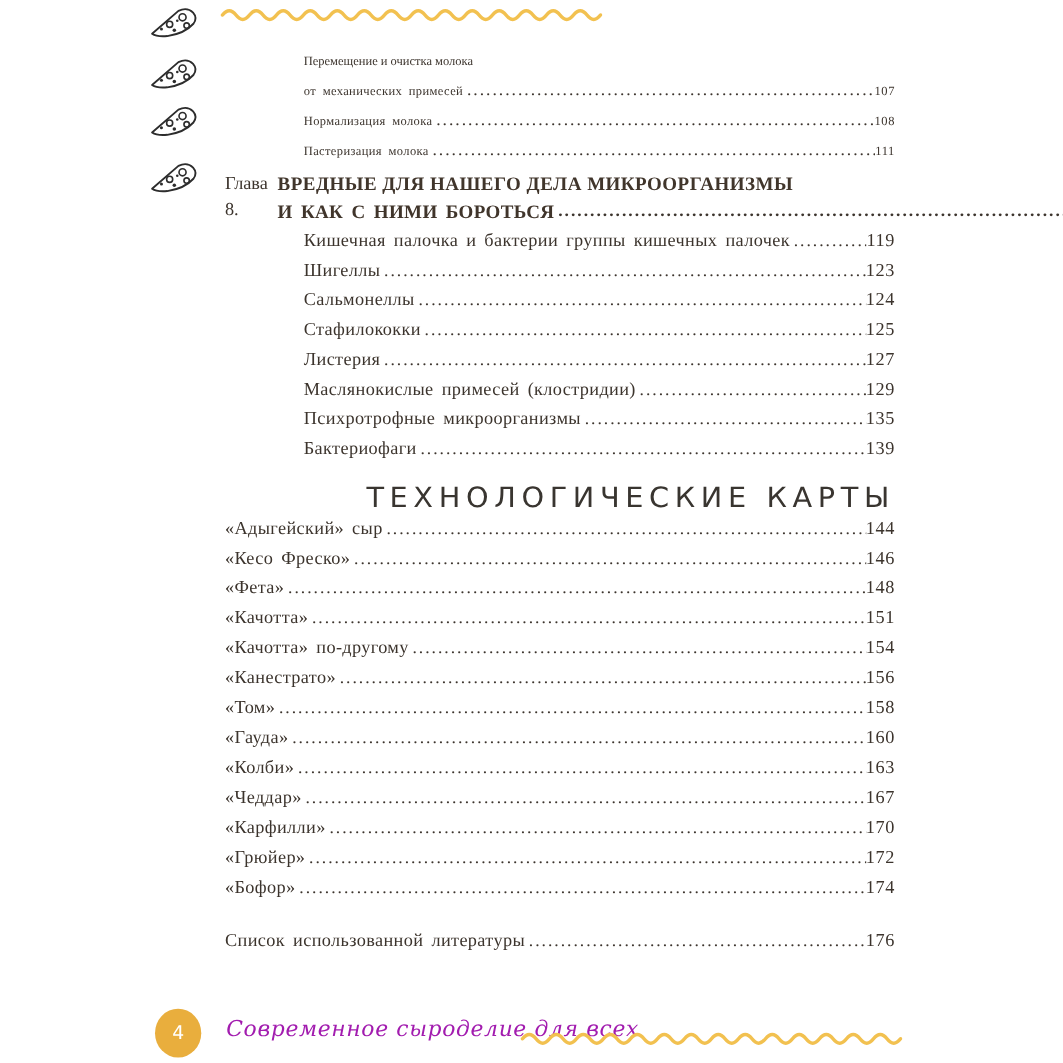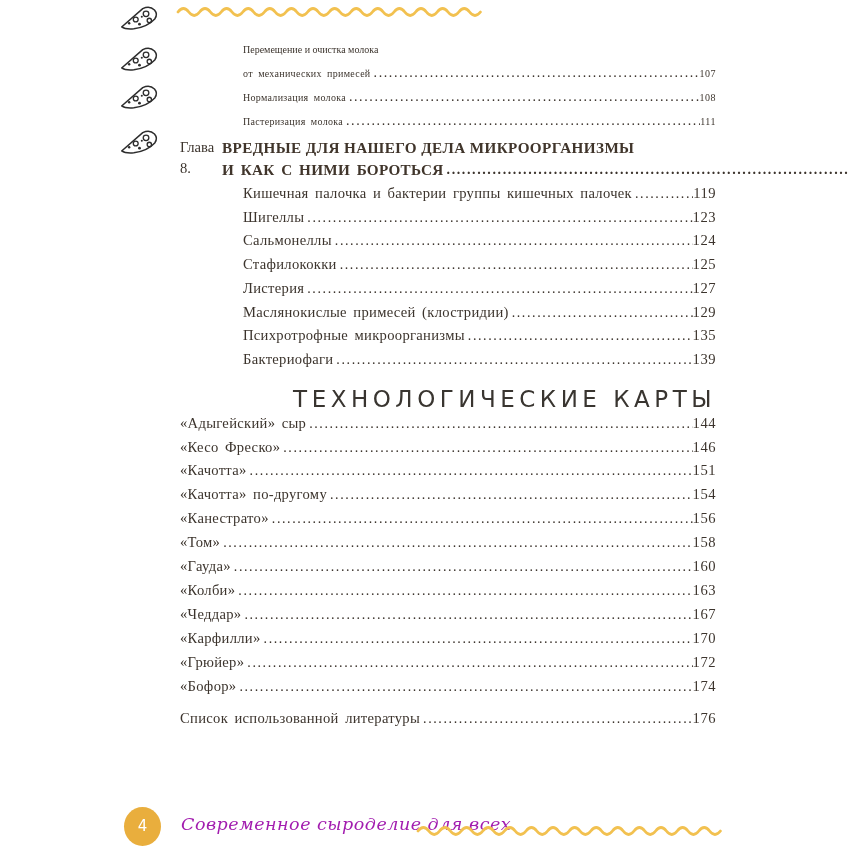--- a/index.html
+++ b/index.html
@@ -30,21 +30,21 @@
   .ch8-body .line,.ch8-body .trow{line-height:21px;}
   .ch8-items{margin-left:63px;margin-top:2px;font-size:14.6px;}
   .ch8-items .trow{line-height:23.7px;}
   .section-heading{
     margin-top:14px;text-align:right;font-family:"DejaVu Sans", sans-serif;
     font-size:23px;line-height:26px;letter-spacing:4.5px;color:#393530;
     transform:scaleY(0.97);white-space:nowrap;
   }
   .tech{font-size:14.6px;}
   .tech .trow{line-height:23.9px;}
-  .biblio{margin-top:8px;font-size:14.6px;}
+  .biblio{margin-top:20px;font-size:14.6px;}
   .biblio .trow{line-height:23.9px;}
   
   .page-badge{
     position:absolute;left:124px;top:807px;width:37px;height:39px;border-radius:50%;
     background:#e9ae3d;color:#ffffff;font-family:"DejaVu Sans", sans-serif;
     font-size:15px;line-height:39px;text-align:center;
   }
   .book-title{
     position:absolute;left:181px;top:814px;font-family:"DejaVu Serif", serif;
     font-style:italic;font-size:17.5px;color:#a21caf;letter-spacing:0.5px;
@@ -188,20 +188,25 @@
       <span class="t">«Адыгейский» сыр</span>
       <span class="leader"></span>
       <span class="pg">144</span>
     </div>
     <div class="trow">
       <span class="t">«Кесо Фреско»</span>
       <span class="leader"></span>
       <span class="pg">146</span>
     </div>
     <div class="trow">
+      <span class="t">«Фета»</span>
+      <span class="leader"></span>
+      <span class="pg">148</span>
+    </div>
+    <div class="trow">
       <span class="t">«Качотта»</span>
       <span class="leader"></span>
       <span class="pg">151</span>
     </div>
     <div class="trow">
       <span class="t">«Качотта» по-другому</span>
       <span class="leader"></span>
       <span class="pg">154</span>
     </div>
     <div class="trow">

